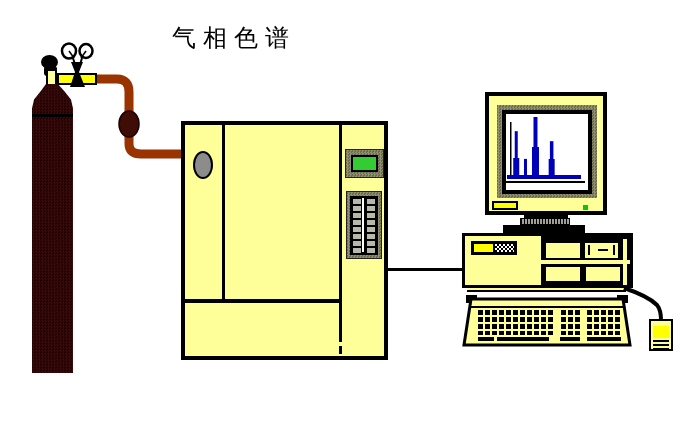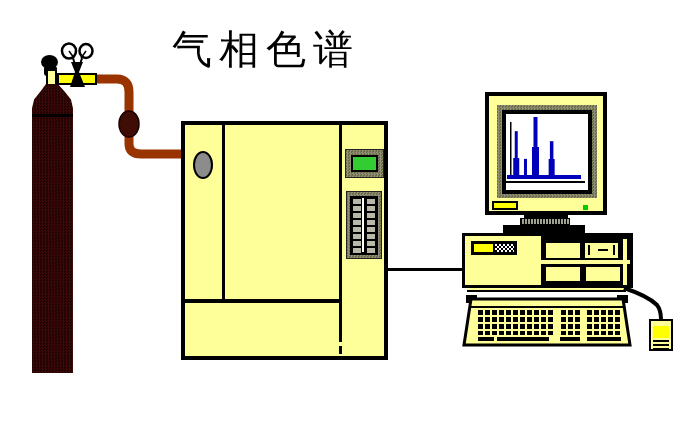--- a/index.html
+++ b/index.html
@@ -4,21 +4,21 @@
 <style>
   :root{
     --bg:#ffffff; --device-yellow:#ffff99; --accent-yellow:#ffff00;
     --cyl-a:#3c0808; --cyl-b:#1c0202; --tube-red:#993300; --bulge:#3f0c06;
     --olive-a:#8f8f77; --olive-b:#6b6b47; --screen-green:#33cc33; --led-green:#00cc00;
     --chrom-blue:#0000bb; --ink:#000000; --injector-gray:#8c8c8c; --key-gray:#b8b8a8;
   }
   html,body{margin:0;padding:0;background:#e8e8e8;font-family:"Liberation Sans",sans-serif;}
   .stage{position:relative;width:700px;height:434px;background:var(--bg);overflow:hidden;margin:0 auto;}
   .abs{position:absolute;box-sizing:border-box;}
-  .title{font-family:"Liberation Serif","DejaVu Serif",serif;font-size:40px;color:var(--ink);
+  .title{font-family:"Liberation Serif","DejaVu Serif",serif;font-size:24px;color:var(--ink);
          letter-spacing:7px;white-space:nowrap;}
   .checker-maroon{background:repeating-conic-gradient(var(--cyl-a) 0% 25%, var(--cyl-b) 0% 50%) 0 0/3px 3px;}
   .checker-olive{background:repeating-conic-gradient(var(--olive-a) 0% 25%, var(--olive-b) 0% 50%) 0 0/3px 3px;}
   .dots-bw{background:repeating-conic-gradient(#000 0% 25%, #fff 0% 50%) 0 0/4px 4px;}
   .svg-layer{position:absolute;left:0;top:0;width:700px;height:434px;pointer-events:none;}
   .z1{z-index:1}.z2{z-index:2}.z3{z-index:3}.z4{z-index:4}
 </style>
 </head>
 <body>
 

